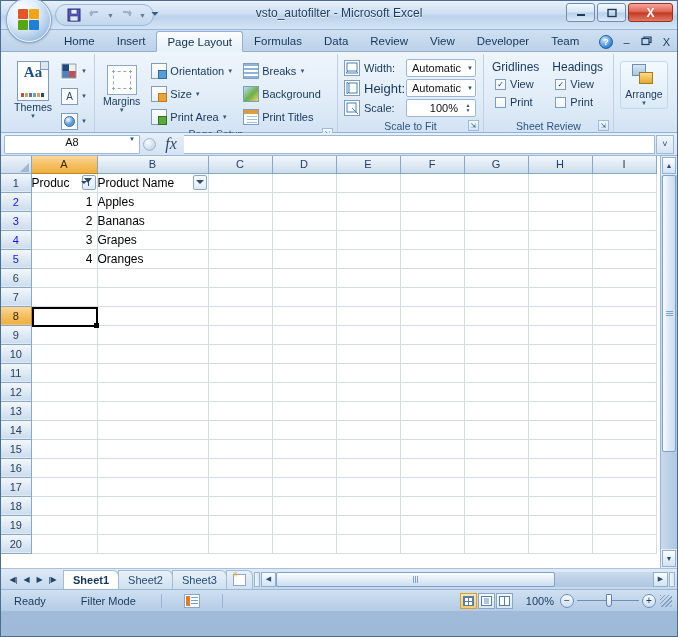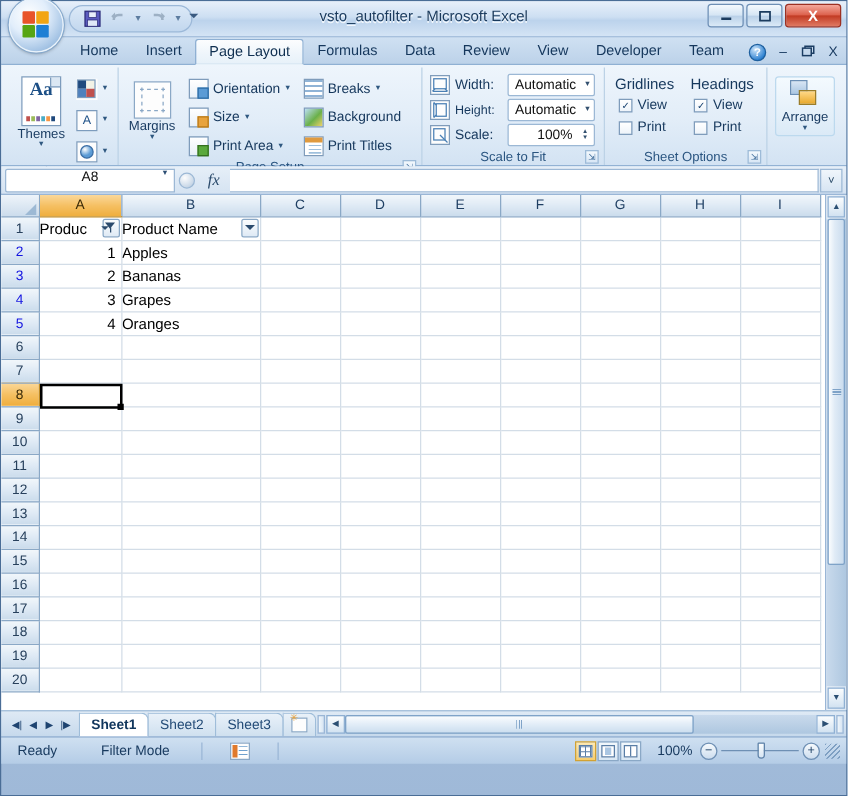--- a/index.html
+++ b/index.html
@@ -184,21 +184,21 @@
     border-bottom:1px solid #9ab6d6;
   }
   .namebox {
     width:136px; height:19px; background:#fff; border:1px solid #9cb8d5;
     display:flex; align-items:flex-start; justify-content:center; position:relative;
     font-size:11px; color:#101010; border-radius:2px 0 0 2px;
   }
   .namebox .nb-arw { position:absolute; right:4px; font-size:6px; color:#2d4f74; }
   .fx-sep { width:18px; height:19px; display:flex; align-items:center; justify-content:center; }
   .fx-circ { width:13px; height:13px; border-radius:50%; background:radial-gradient(circle at 35% 30%,#fdfdfd,#c9d8e8 70%,#9cb2c8); border:1px solid #9cb8d5;}
-  .fx-lbl { width:26px; text-align:center; font-family:"Liberation Serif",serif; font-style:italic; font-size:13px; color:#2a4a6b;}
+  .fx-lbl { width:26px; text-align:center; font-family:"Liberation Serif",serif; font-style:italic; font-size:16px; color:#2a4a6b;}
   .fx-input { flex:1; height:19px; background:#fff; border:1px solid #9cb8d5; border-left:none; font-size:11px; padding:0 4px; display:flex; align-items:center;}
   .fx-expand { width:18px; height:19px; border:1px solid #9cb8d5; background:linear-gradient(180deg,#f0f6fb,#d7e5f3); display:flex; align-items:center; justify-content:center; font-size:9px; color:#20425f; margin-left:1px;}
 
   
   .sheet { position:relative; height:412px; background:#fff; display:flex; }
   .gridwrap { flex:1; position:relative; overflow:hidden; }
   table.grid { border-collapse:collapse; table-layout:fixed; }
   table.grid td, table.grid th { padding:0; }
 
   .corner-cell {
@@ -554,21 +554,21 @@
             <span class="cv">▼</span>
           </span>
         </div>
         <div style="display:flex;align-items:center;gap:4px;">
           <span class="scale-ic">
             <svg width="14" height="14" viewBox="0 0 14 14">
                 <rect x="4" y="2" width="8" height="10" fill="none" stroke="#4a80b5"></rect>
                 <path d="M2 1 V13 M2 1 l2 2 M2 13 l2 -2" stroke="#4a80b5" fill="none"></path>
               </svg>
           </span>
-          <span style="font-size:10px;color:#15375c;width:38px;">Height:</span>
+          <span style="font-size:13px;color:#15375c;width:38px;">Height:</span>
           <span class="fld" style="width:70px;">
             <span>Automatic</span>
             <span class="cv">▼</span>
           </span>
         </div>
         <div style="display:flex;align-items:center;gap:4px;">
           <span class="scale-ic">
             <svg width="14" height="14" viewBox="0 0 14 14">
                 <rect x="2" y="2" width="9" height="9" fill="none" stroke="#4a80b5"></rect>
                 <path d="M11 11 l2 2 M7 7 L11 11" stroke="#4a80b5"></path>
@@ -610,21 +610,21 @@
             <span class="chk">✓</span>
             <span>View</span>
           </div>
           <div class="so-row">
             <span class="chk"></span>
             <span>Print</span>
           </div>
         </div>
       </div>
       <div class="group-label">
-        <span>Sheet Options</span>
+        <span>Sheet Review</span>
         <span class="dlg-launch">⇲</span>
       </div>
     </div>
 
     <div class="group" style="width:60px;border-right:none;">
       <div class="group-body" style="justify-content:center;">
         <div class="bigbtn" style="border:1px solid #bcd9ee;background:linear-gradient(180deg,#f4fafe,#dbeaf7);margin-top:3px;">
           <div class="arrange-ic">
               <i class="b1"></i>
               <i class="b2"></i>

